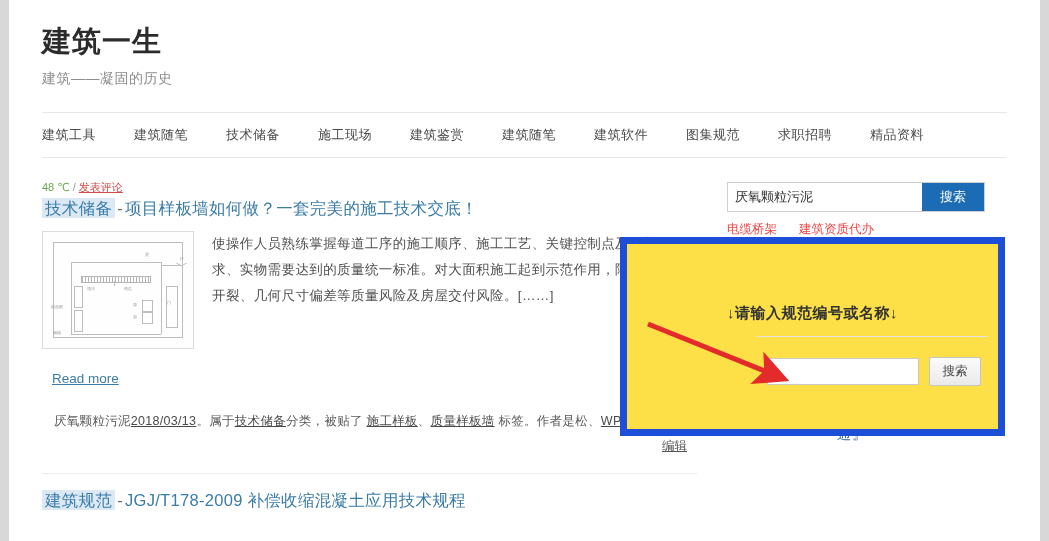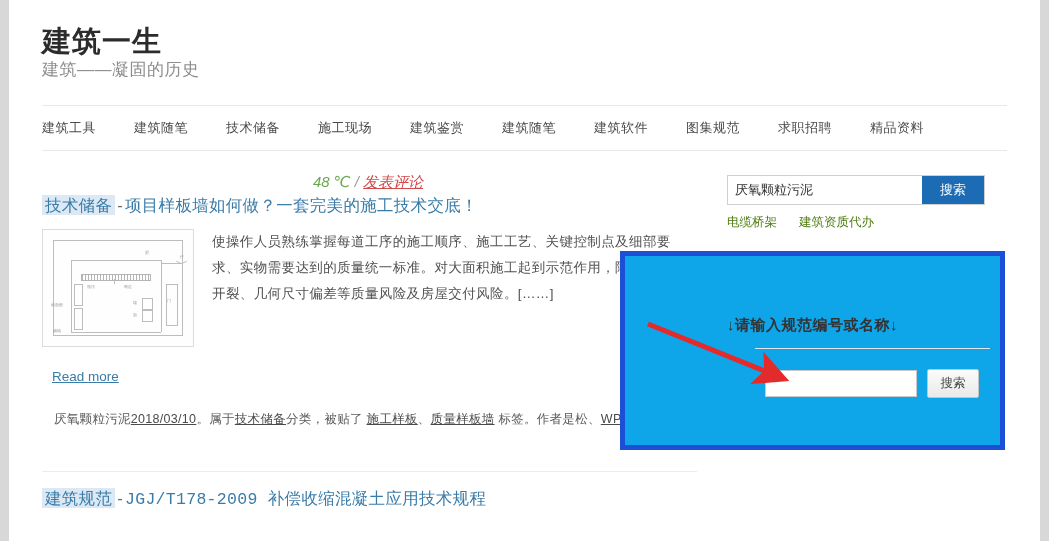--- a/index.html
+++ b/index.html
@@ -30,22 +30,23 @@
   }
   .site-title {
     font-size: 29px;
     font-weight: bold;
     color: #2b2b2b;
     letter-spacing: 1px;
     line-height: 1.1;
     margin: 0;
   }
   .site-desc {
-    font-size: 17px;
+    font-size: 14px;
     color: #8d8d8d;
+    margin-top: 12px;
     letter-spacing: .5px;
   }
   .nav-wrap {
     margin: 24px 33px 0 33px;
     border-top: 1px solid #e8e8e8;
     border-bottom: 1px solid #e8e8e8;
   }
   .nav {
     display: flex;
     list-style: none;
@@ -75,25 +76,24 @@
   }
   .sidebar {
     flex: 1;
     padding-left: 30px;
     padding-top: 2px;
   }
 
   
   .article { position: relative; margin-bottom: 14px; }
   .entry-meta-top {
-    text-align: center;
-    font-size: 15px;
+    text-align: left;
+    font-size: 11px;
     margin-bottom: 3px;
     padding-right: 3px;
-    font-style: italic;
   }
   .temp { color: #6aa84f; }
   .sep { color: #9a9a9a; }
   .comment-link {
     color: #d04a4a;
     text-decoration: underline;
     cursor: pointer;
   }
   .entry-title {
     font-size: 16.5px;
@@ -102,21 +102,21 @@
     margin: 0 0 12px 0;
     letter-spacing: .3px;
   }
   .cat-badge {
     background: #dce9f5;
     color: #3a7ca8;
     padding: 1px 3px;
     cursor: pointer;
   }
   .title-dash { color: #6a6a6a; padding: 0 2px; }
-  .title-text { color: #3a7ca8; cursor: pointer; font-family: Liberation Mono, monospace; }
+  .title-text { color: #3a7ca8; cursor: pointer; }
 
   .article-body { display: flex; }
   .thumb {
     flex: 0 0 152px;
     height: 118px;
     border: 1px solid #dcdcdc;
     background: #fefefe;
     margin-right: 18px;
     box-sizing: border-box;
     position: relative;
@@ -180,21 +180,21 @@
     color: #fff;
     font-size: 13px;
     cursor: pointer;
     font-family: "Liberation Sans", sans-serif;
   }
   .hot-links {
     margin-top: 9px;
     font-size: 12.5px;
   }
   .hot-links span {
-    color: #4d7c0f;
+    color: #ef4444;
     margin-right: 22px;
     cursor: pointer;
   }
   .promo-block {
     margin-top: 96px;
     text-align: center;
     width: 258px;
   }
   .promo-line1 {
     font-size: 12.5px;
@@ -215,25 +215,25 @@
     font-size: 14px;
     color: #2b61a8;
     letter-spacing: 1px;
   }
   .promo-links span { margin-right: 8px; cursor: pointer; }
 
   
   .overlay {
     position: absolute;
     left: 611px;
-    top: 251px;
+    top: 237px;
     width: 385px;
     height: 199px;
-    border: 5px solid #1d4ed8;
-    background: #0ea5e9;
+    border: 7px solid #1d4ed8;
+    background: #fde047;
     box-sizing: border-box;
     z-index: 30;
   }
   .overlay-inner {
     position: relative;
     width: 100%;
     height: 100%;
   }
   .overlay-heading {
     position: absolute;
@@ -366,21 +366,21 @@
               <div class="dr-txt" style="left:96px;top:14px;">梁</div>
               <div class="dr-txt" style="left:131px;top:18px;">柱</div>
               <div class="dr-line" style="left:127px;top:26px;width:6px;height:1px;transform:rotate(28deg);"></div>
               <div class="dr-line" style="left:132px;top:26px;width:6px;height:1px;transform:rotate(-28deg);"></div>
             </div>
           </div>
           <div class="excerpt">使操作人员熟练掌握每道工序的施工顺序、施工工艺、关键控制点及细部要求、实物需要达到的质量统一标准。对大面积施工起到示范作用，降低渗漏、开裂、几何尺寸偏差等质量风险及房屋交付风险。[……]</div>
         </div>
         <span class="readmore">Read more</span>
         <div class="entry-footer">
-          <span>厌氧颗粒污泥</span><a>2018/03/10</a><span>。属于</span><a>技术储备</a><span>分类，被贴了</span>
+          <span>厌氧颗粒污泥</span><a>2018/03/13</a><span>。属于</span><a>技术储备</a><span>分类，被贴了</span>
           <a>施工样板</a><span>、</span><a>质量样板墙</a>
           <span>标签。作者是松、</span><a>WPSong</a><span>。</span>
         </div>
         <div class="edit-row">
           <a>编辑</a>
         </div>
       </div>
 
       <div class="divider-line"></div>
 

